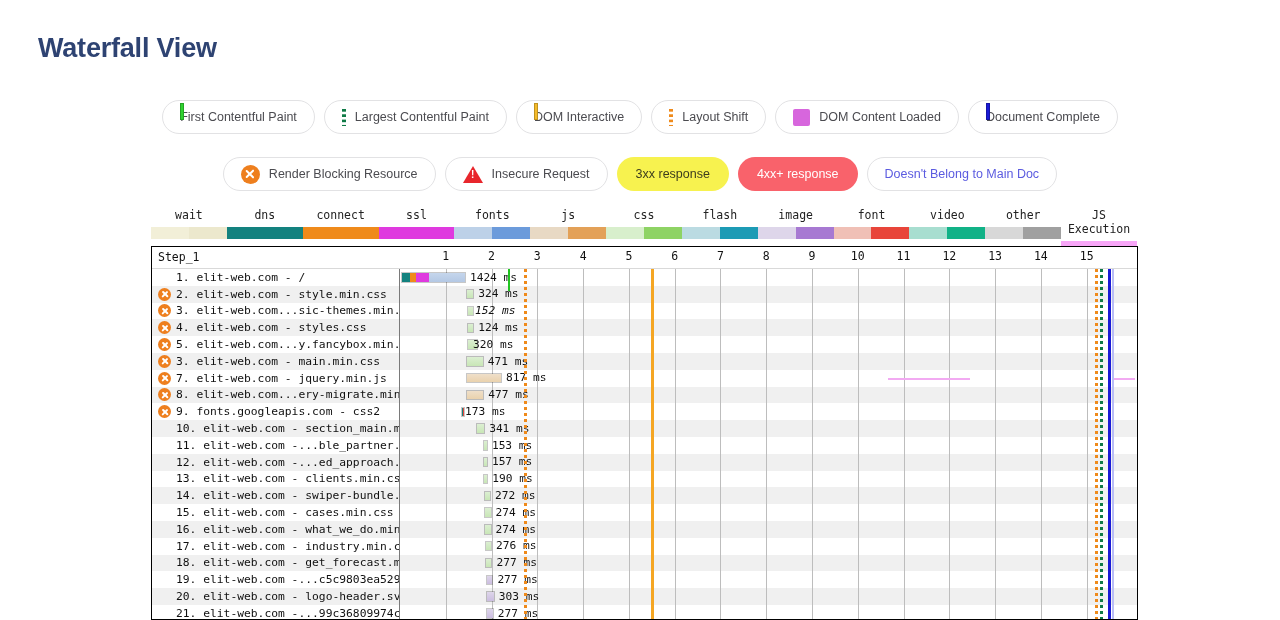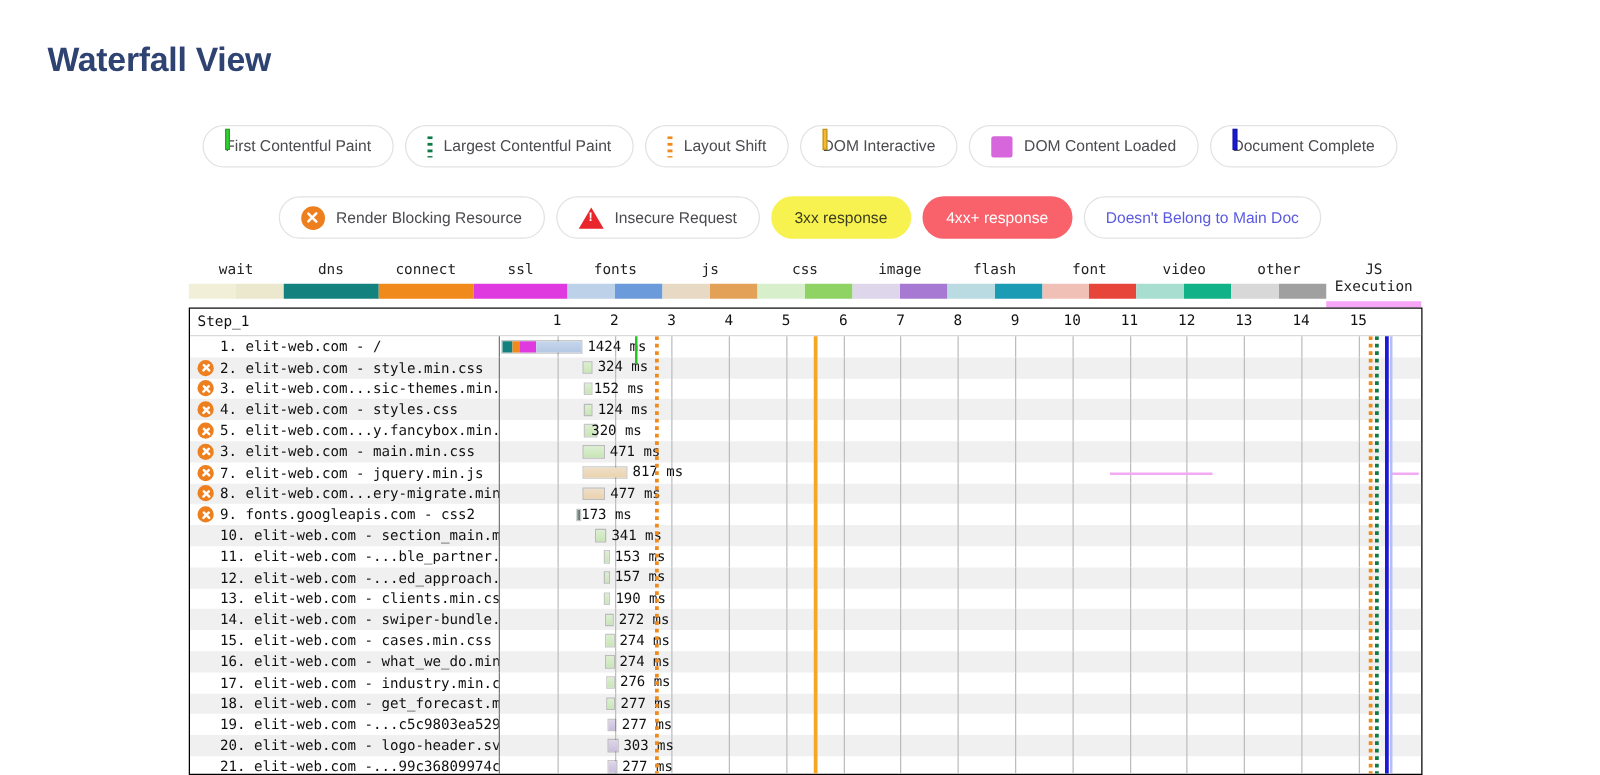--- a/index.html
+++ b/index.html
@@ -150,26 +150,26 @@
   <div class="legend-row r1" id="legend-markers">
       <div class="pill">
         <span class="chip bar" style="background: rgb(47, 210, 47);"></span>
         <span>First Contentful Paint</span>
       </div>
       <div class="pill">
         <span class="chip dotted" style="color: rgb(15, 122, 70);"></span>
         <span>Largest Contentful Paint</span>
       </div>
       <div class="pill">
+        <span class="chip bar" style="background: rgb(245, 187, 42);"></span>
+        <span>DOM Interactive</span>
+      </div>
+      <div class="pill">
         <span class="chip dotted" style="color: rgb(239, 138, 27);"></span>
         <span>Layout Shift</span>
-      </div>
-      <div class="pill">
-        <span class="chip bar" style="background: rgb(245, 187, 42);"></span>
-        <span>DOM Interactive</span>
       </div>
       <div class="pill">
         <span class="chip sq" style="background: rgb(215, 102, 221);"></span>
         <span>DOM Content Loaded</span>
       </div>
       <div class="pill">
         <span class="chip bar" style="background: rgb(26, 26, 214);"></span>
         <span>Document Complete</span>
       </div>
     </div>
@@ -216,26 +216,26 @@
       </div>
       <div class="type">
         <div class="tl">js</div>
         <div class="sw" style="background: linear-gradient(to right, rgb(232, 217, 196) 0%, rgb(232, 217, 196) 50%, rgb(227, 161, 88) 50%, rgb(227, 161, 88) 100%);"></div>
       </div>
       <div class="type">
         <div class="tl">css</div>
         <div class="sw" style="background: linear-gradient(to right, rgb(216, 239, 204) 0%, rgb(216, 239, 204) 50%, rgb(142, 211, 100) 50%, rgb(142, 211, 100) 100%);"></div>
       </div>
       <div class="type">
+        <div class="tl">flash</div>
+        <div class="sw" style="background: linear-gradient(to right, rgb(187, 219, 226) 0%, rgb(187, 219, 226) 50%, rgb(28, 155, 181) 50%, rgb(28, 155, 181) 100%);"></div>
+      </div>
+      <div class="type">
         <div class="tl">image</div>
         <div class="sw" style="background: linear-gradient(to right, rgb(222, 214, 234) 0%, rgb(222, 214, 234) 50%, rgb(167, 121, 210) 50%, rgb(167, 121, 210) 100%);"></div>
-      </div>
-      <div class="type">
-        <div class="tl">flash</div>
-        <div class="sw" style="background: linear-gradient(to right, rgb(187, 219, 226) 0%, rgb(187, 219, 226) 50%, rgb(28, 155, 181) 50%, rgb(28, 155, 181) 100%);"></div>
       </div>
       <div class="type">
         <div class="tl">font</div>
         <div class="sw" style="background: linear-gradient(to right, rgb(240, 192, 182) 0%, rgb(240, 192, 182) 50%, rgb(232, 69, 58) 50%, rgb(232, 69, 58) 100%);"></div>
       </div>
       <div class="type">
         <div class="tl">video</div>
         <div class="sw" style="background: linear-gradient(to right, rgb(168, 222, 208) 0%, rgb(168, 222, 208) 50%, rgb(17, 178, 135) 50%, rgb(17, 178, 135) 100%);"></div>
       </div>
       <div class="type">
@@ -362,21 +362,21 @@
                 <div class="gline" style="left: 457.764px;"></div>
                 <div class="gline" style="left: 503.54px;"></div>
                 <div class="gline" style="left: 549.317px;"></div>
                 <div class="gline" style="left: 595.093px;"></div>
                 <div class="gline" style="left: 640.87px;"></div>
                 <div class="gline" style="left: 686.646px;"></div>
               </div>
               <div class="bar" style="left: 66.8335px; width: 6.86646px;">
                 <div class="seg" style="left: 0%; width: 100%; background: linear-gradient(rgb(220, 239, 210), rgb(200, 230, 182));"></div>
               </div>
-              <div class="ms" style="left: 75px;">152 ms</div>
+              <div class="ms" style="left: 75px; font-style: italic;">152 ms</div>
             </div>
             <div class="name">
               <span class="slot">
                 <span class="ico-x"></span>
               </span>
               <span class="txt">3. elit-web.com...sic-themes.min.css</span>
             </div>
             <div class="colsep"></div>
           </div>
           <div class="row alt">

